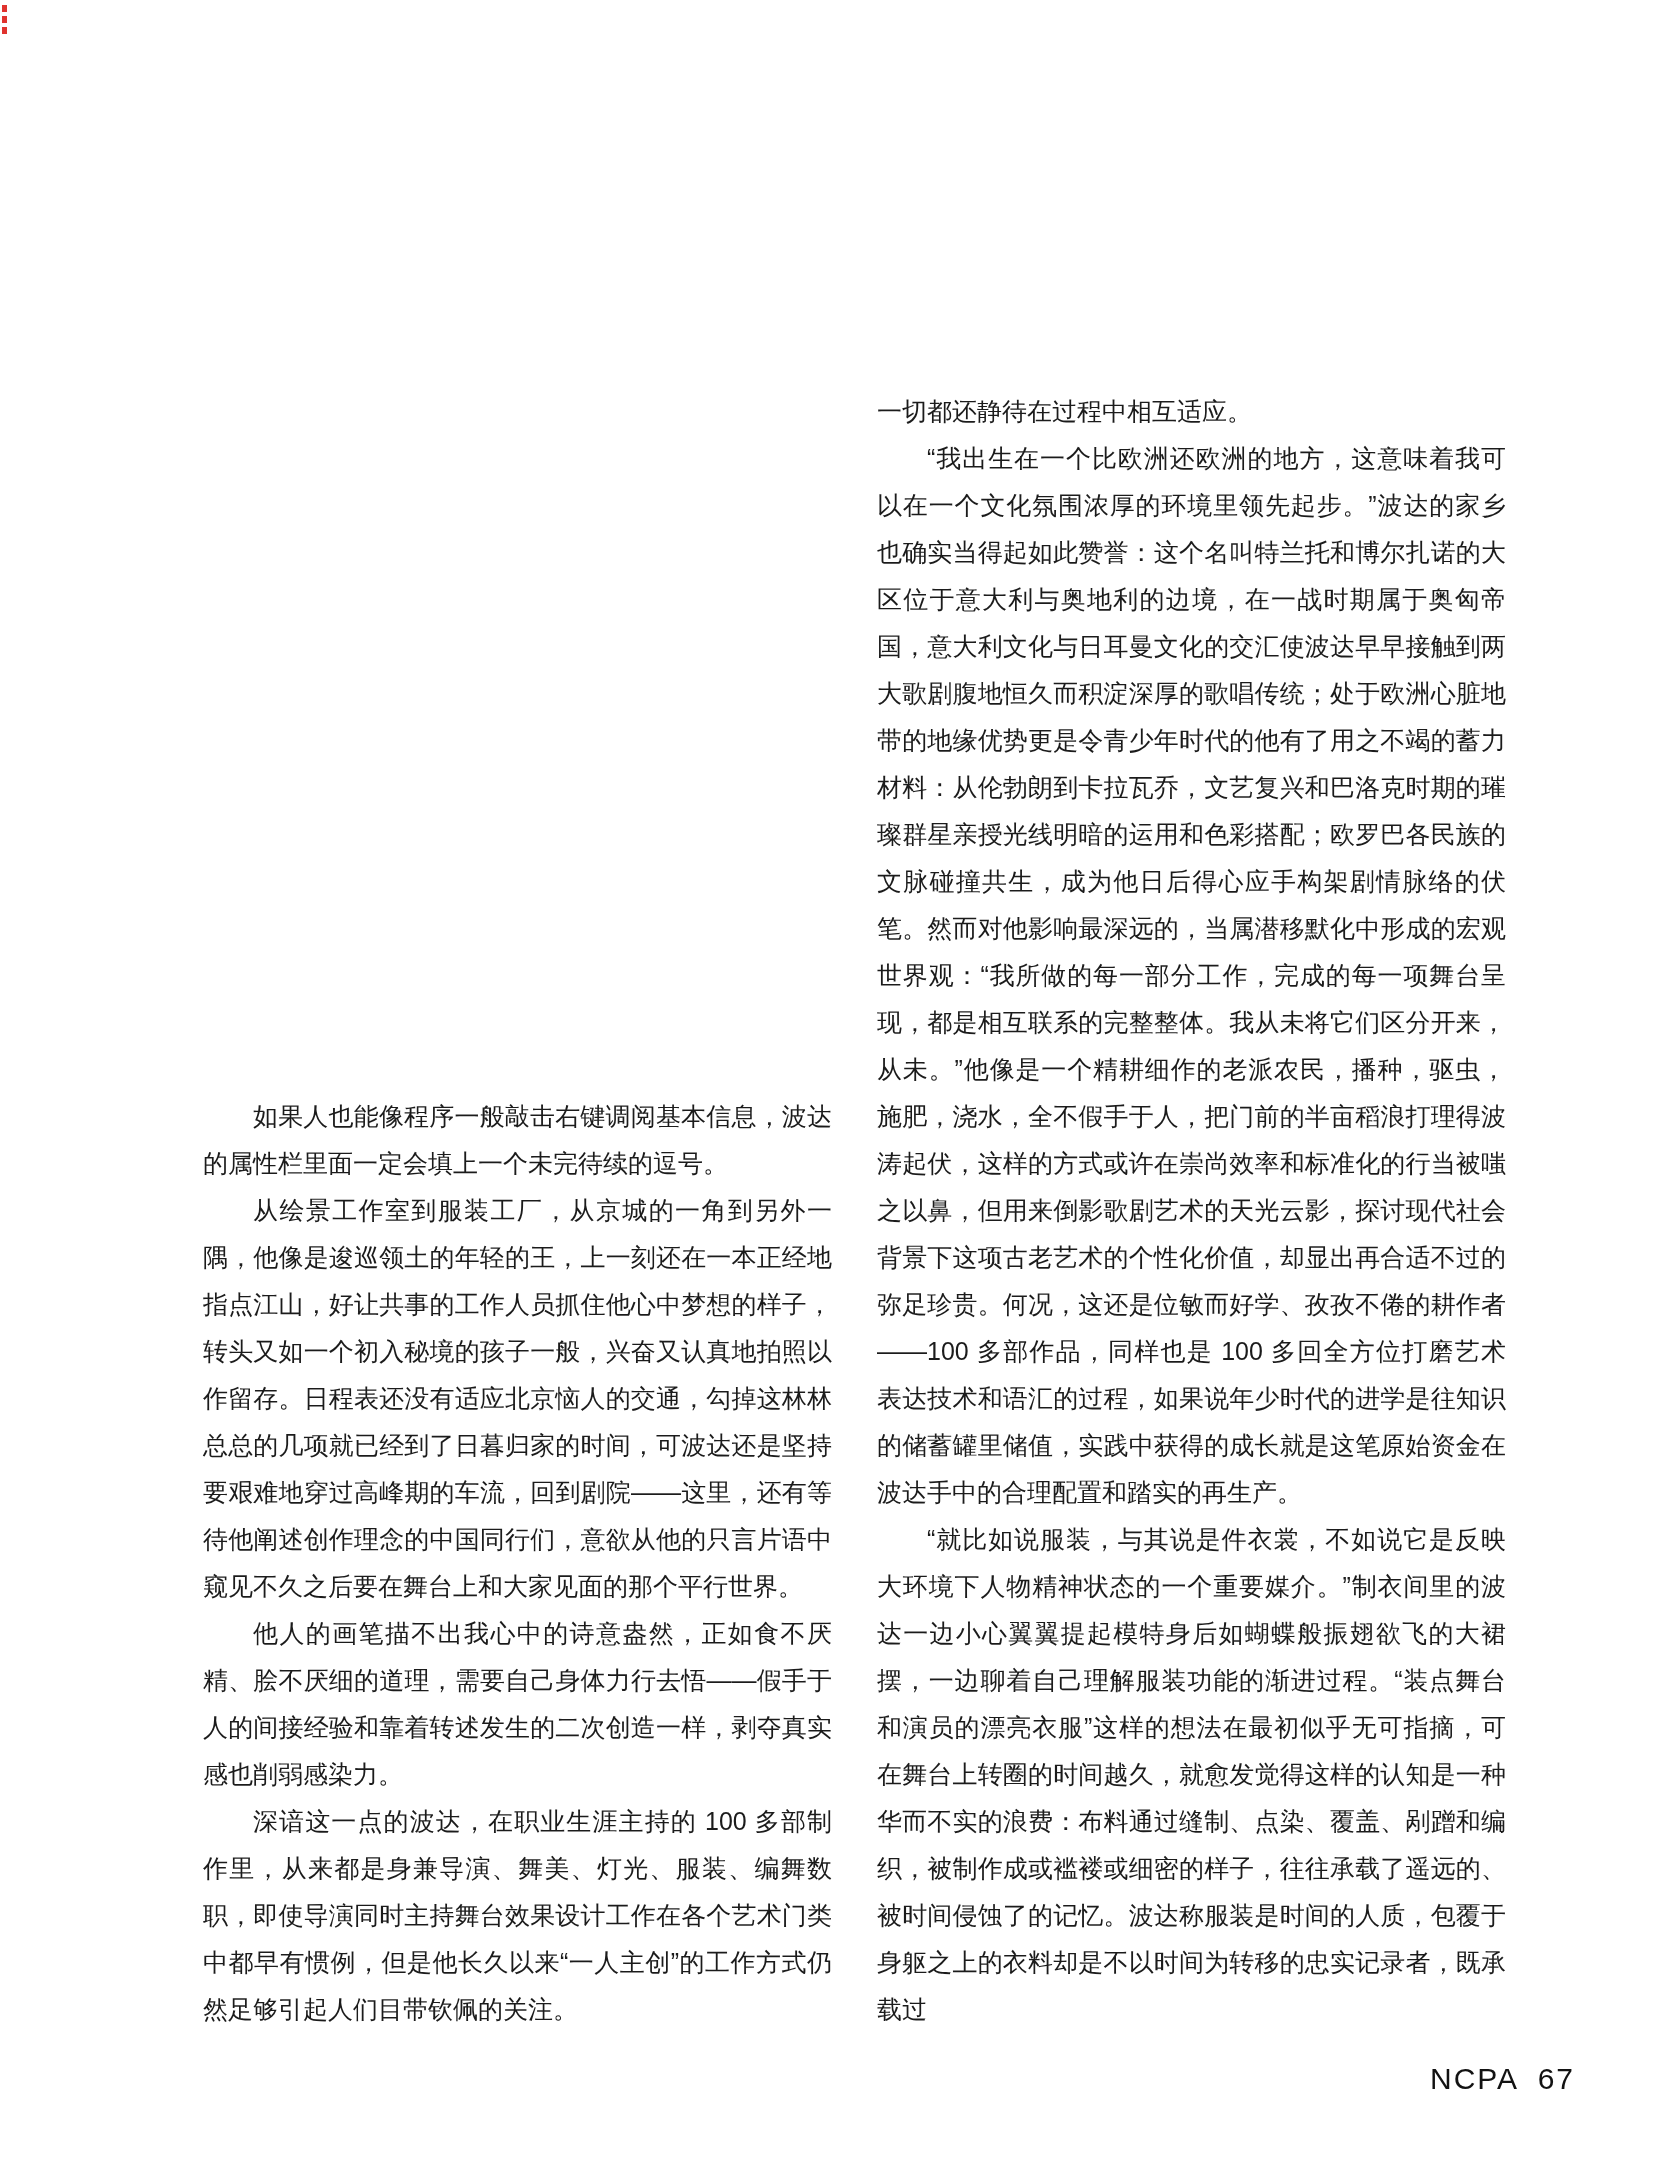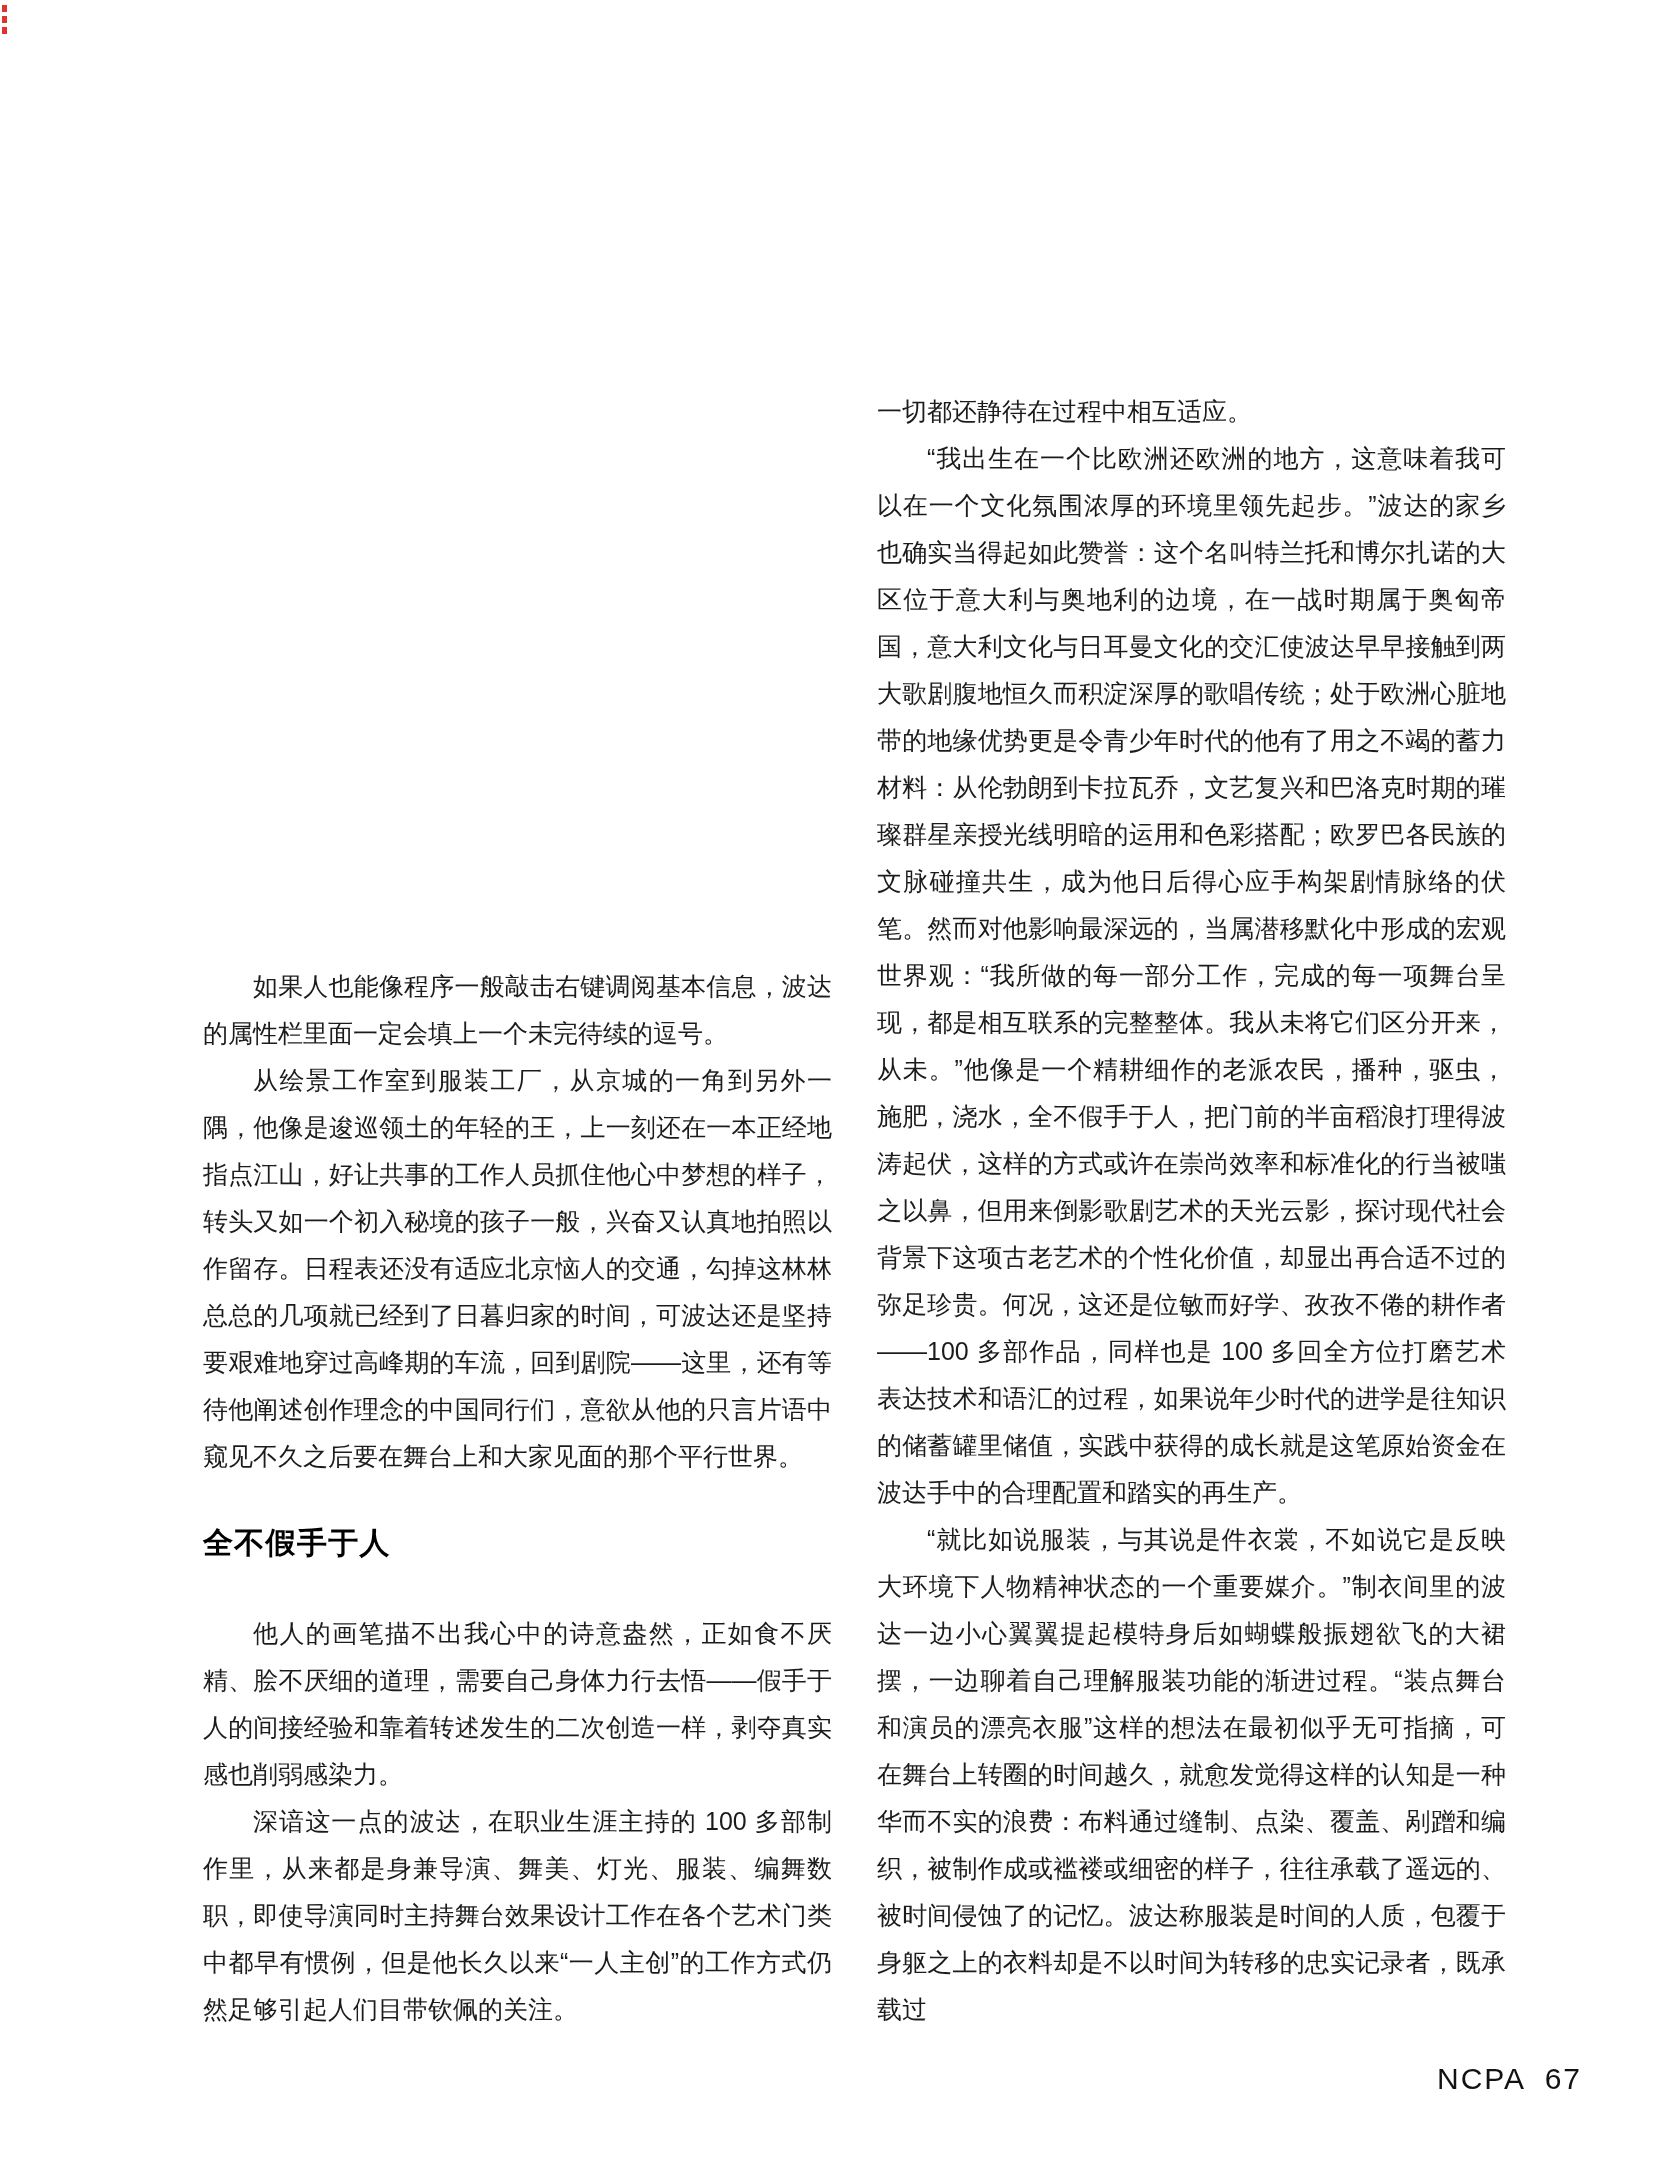--- a/index.html
+++ b/index.html
@@ -40,21 +40,21 @@
     line-height:34px;
     font-weight:800;
     letter-spacing:1.3px;
     color:#000000;
     text-indent:0;
   }
 
   .page-footer{
     position:absolute;
     top:2062px;
-    right:94px;
+    right:101px;
     font-size:30px;
     line-height:33px;
     color:#121212;
     letter-spacing:2px;
     display:flex;
     gap:18.5px;
     font-family:"Liberation Sans",sans-serif;
   }
 </style>
 </head>
@@ -67,21 +67,20 @@
     <i></i>
     <i></i>
   </div>
 
   <main class="columns">
 
     <section class="col col-left">
       <p class="para">如果人也能像程序一般敲击右键调阅基本信息，波达的属性栏里面一定会填上一个未完待续的逗号。</p>
       <p class="para">从绘景工作室到服装工厂，从京城的一角到另外一隅，他像是逡巡领土的年轻的王，上一刻还在一本正经地指点江山，好让共事的工作人员抓住他心中梦想的样子，转头又如一个初入秘境的孩子一般，兴奋又认真地拍照以作留存。日程表还没有适应北京恼人的交通，勾掉这林林总总的几项就已经到了日暮归家的时间，可波达还是坚持要艰难地穿过高峰期的车流，回到剧院——这里，还有等待他阐述创作理念的中国同行们，意欲从他的只言片语中窥见不久之后要在舞台上和大家见面的那个平行世界。</p>
 
-      <h2 class="section-heading">全不假手于人</h2>
 
       <p class="para">他人的画笔描不出我心中的诗意盎然，正如食不厌精、脍不厌细的道理，需要自己身体力行去悟——假手于人的间接经验和靠着转述发生的二次创造一样，剥夺真实感也削弱感染力。</p>
       <p class="para">深谙这一点的波达，在职业生涯主持的 100 多部制作里，从来都是身兼导演、舞美、灯光、服装、编舞数职，即使导演同时主持舞台效果设计工作在各个艺术门类中都早有惯例，但是他长久以来“一人主创”的工作方式仍然足够引起人们目带钦佩的关注。</p>
     </section>
 
     <section class="col col-right">
       <p class="para no-indent">一切都还静待在过程中相互适应。</p>
       <p class="para">“我出生在一个比欧洲还欧洲的地方，这意味着我可以在一个文化氛围浓厚的环境里领先起步。”波达的家乡也确实当得起如此赞誉：这个名叫特兰托和博尔扎诺的大区位于意大利与奥地利的边境，在一战时期属于奥匈帝国，意大利文化与日耳曼文化的交汇使波达早早接触到两大歌剧腹地恒久而积淀深厚的歌唱传统；处于欧洲心脏地带的地缘优势更是令青少年时代的他有了用之不竭的蓄力材料：从伦勃朗到卡拉瓦乔，文艺复兴和巴洛克时期的璀璨群星亲授光线明暗的运用和色彩搭配；欧罗巴各民族的文脉碰撞共生，成为他日后得心应手构架剧情脉络的伏笔。然而对他影响最深远的，当属潜移默化中形成的宏观世界观：“我所做的每一部分工作，完成的每一项舞台呈现，都是相互联系的完整整体。我从未将它们区分开来，从未。”他像是一个精耕细作的老派农民，播种，驱虫，施肥，浇水，全不假手于人，把门前的半亩稻浪打理得波涛起伏，这样的方式或许在崇尚效率和标准化的行当被嗤之以鼻，但用来倒影歌剧艺术的天光云影，探讨现代社会背景下这项古老艺术的个性化价值，却显出再合适不过的弥足珍贵。何况，这还是位敏而好学、孜孜不倦的耕作者——100 多部作品，同样也是 100 多回全方位打磨艺术表达技术和语汇的过程，如果说年少时代的进学是往知识的储蓄罐里储值，实践中获得的成长就是这笔原始资金在波达手中的合理配置和踏实的再生产。</p>
       <p class="para">“就比如说服装，与其说是件衣裳，不如说它是反映大环境下人物精神状态的一个重要媒介。”制衣间里的波达一边小心翼翼提起模特身后如蝴蝶般振翅欲飞的大裙摆，一边聊着自己理解服装功能的渐进过程。“装点舞台和演员的漂亮衣服”这样的想法在最初似乎无可指摘，可在舞台上转圈的时间越久，就愈发觉得这样的认知是一种华而不实的浪费：布料通过缝制、点染、覆盖、剐蹭和编织，被制作成或褴褛或细密的样子，往往承载了遥远的、被时间侵蚀了的记忆。波达称服装是时间的人质，包覆于身躯之上的衣料却是不以时间为转移的忠实记录者，既承载过</p>
     </section>

